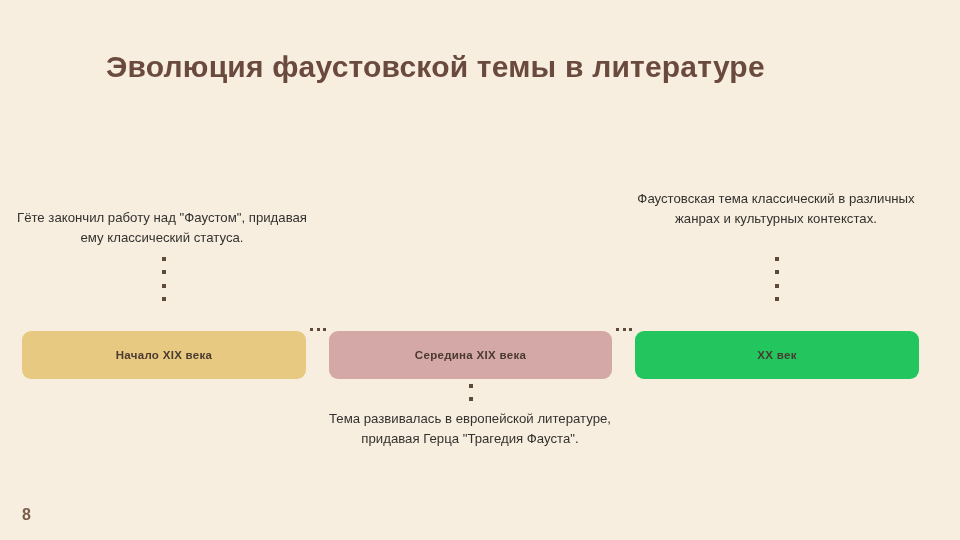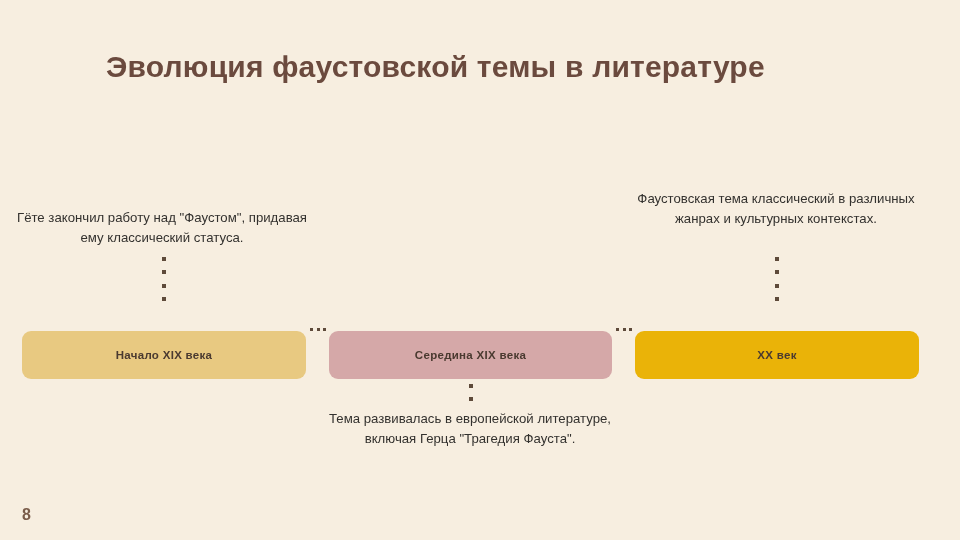--- a/index.html
+++ b/index.html
@@ -138,21 +138,21 @@
 </style>
 </head>
 <body style="background: rgb(247, 238, 224);">
 
 <div class="slide" style="background: rgb(247, 238, 224);">
 
   <div class="slide-title" style="color: rgb(107, 74, 62);">Эволюция фаустовской темы в литературе</div>
 
   <div class="caption" id="caption-0">Гёте закончил работу над "Фаустом", придавая ему классический статуса.</div>
 
-  <div class="caption" id="caption-1">Тема развивалась в европейской литературе, включая Герца "Трагедия Фауста".</div>
+  <div class="caption" id="caption-1">Тема развивалась в европейской литературе, придавая Герца "Трагедия Фауста".</div>
 
   <div class="caption" id="caption-2">Фаустовская тема классический в различных жанрах и культурных контекстах.</div>
 
   <div class="v-dots" id="vdots-0">
     <span class="dot" style="background: rgb(94, 74, 58);"></span>
     <span class="dot" style="background: rgb(94, 74, 58);"></span>
     <span class="dot" style="background: rgb(94, 74, 58);"></span>
     <span class="dot" style="background: rgb(94, 74, 58);"></span>
   </div>
 
@@ -185,21 +185,21 @@
   <div class="timeline">
 
     <div class="tl-box" id="box-0" style="background: rgb(232, 201, 129);">
       <span class="tl-label">Начало XIX века</span>
     </div>
 
     <div class="tl-box" id="box-1" style="background: rgb(213, 168, 168); justify-content: center;">
       <span class="tl-label">Середина XIX века</span>
     </div>
 
-    <div class="tl-box" id="box-2" style="background: #eab308;">
+    <div class="tl-box" id="box-2" style="background: #22c55e;">
       <span class="tl-label">XX век</span>
     </div>
 
   </div>
 
   <div class="page-number">8</div>
 
 </div>
 
 </body></html>

